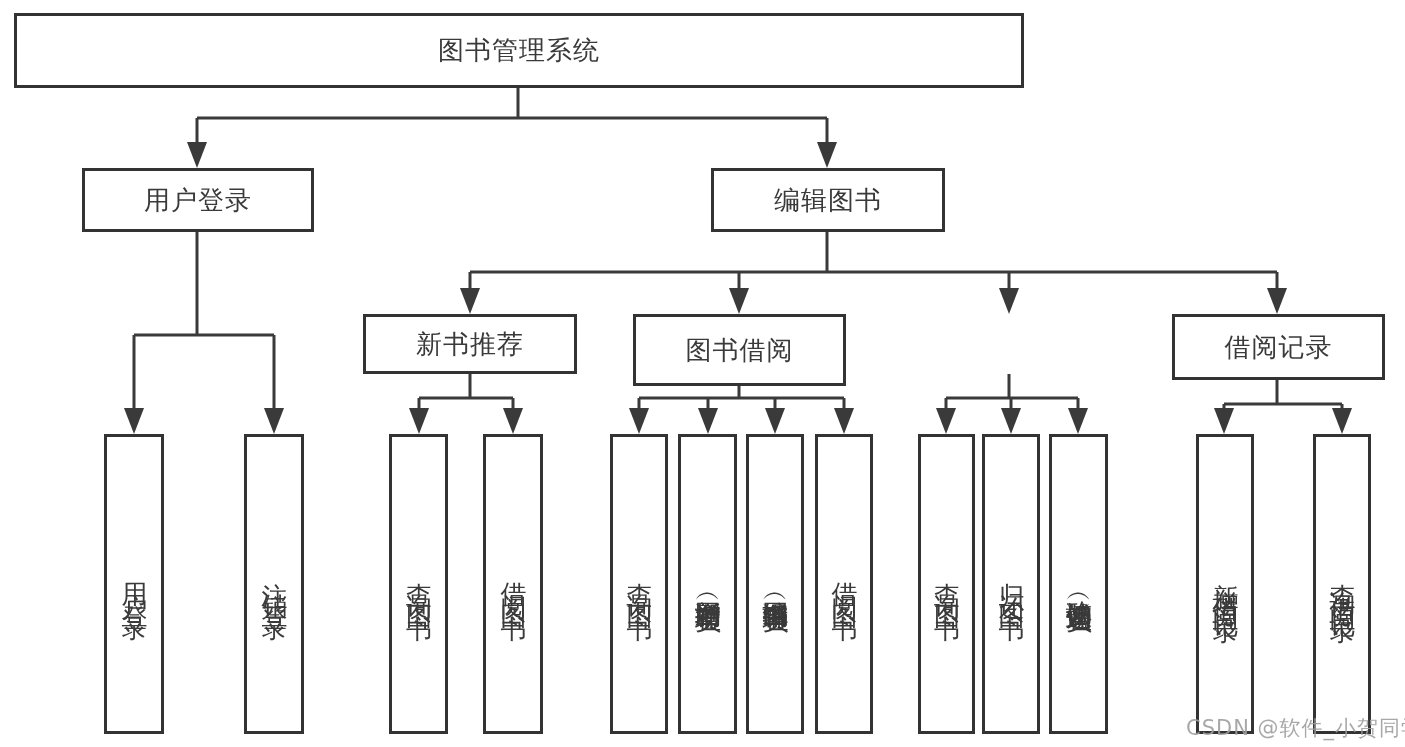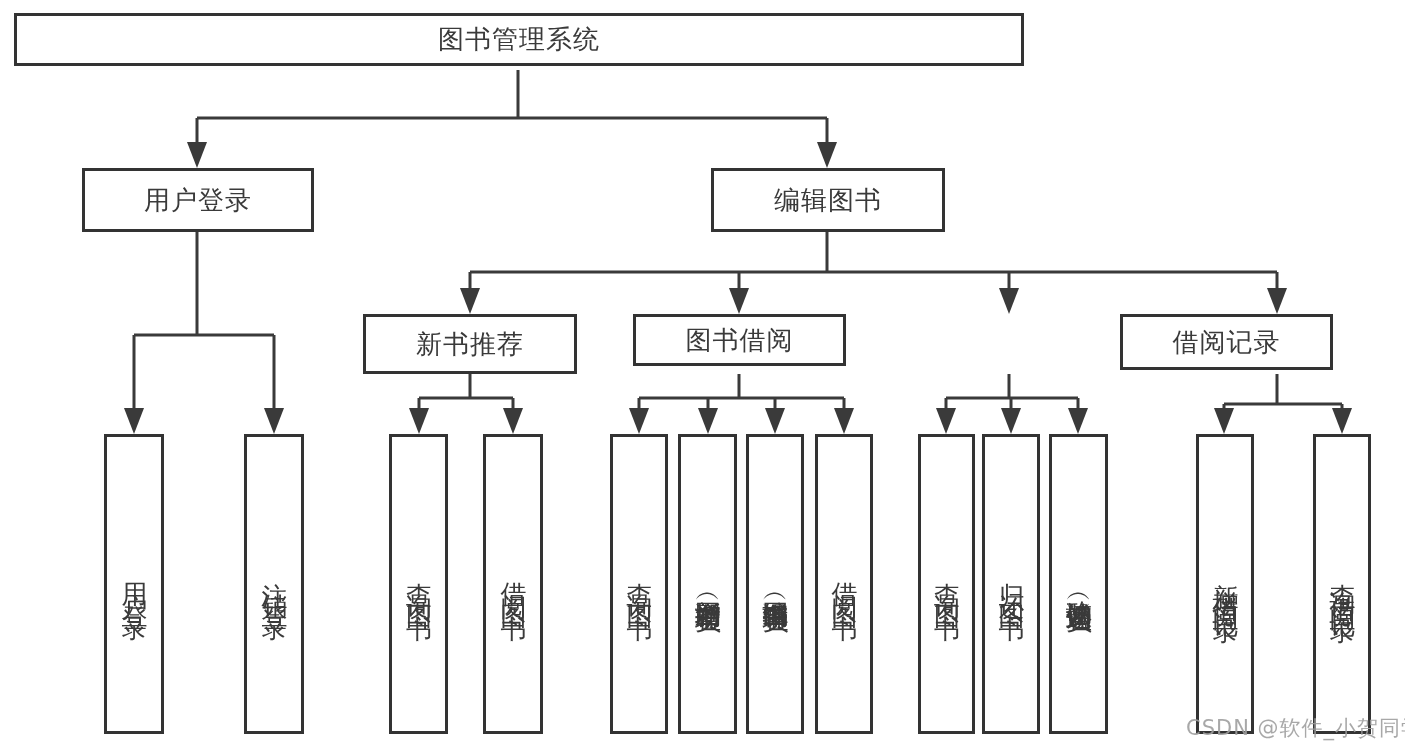--- a/index.html
+++ b/index.html
@@ -11,27 +11,27 @@
   .box{
     position:absolute;box-sizing:border-box;border:3px solid #333333;background:#ffffff;
     display:flex;align-items:center;justify-content:center;color:#3a3a3a;
   }
   .h{font-size:26px;letter-spacing:1px;}
   .v span{writing-mode:vertical-rl;text-orientation:mixed;font-size:26px;line-height:1.15;}
   .ls-s span{letter-spacing:11px;}
   .ls-m span{letter-spacing:7px;}
   .ls-l span{letter-spacing:1px;}
   
-  #b-root{left:14px;top:13px;width:1010px;height:53px;}
+  #b-root{left:14px;top:13px;width:1010px;height:75px;}
   #b-user-login{left:82px;top:168px;width:232px;height:64px;}
   #b-book-mgmt{left:711px;top:168px;width:234px;height:64px;}
   #b-new-rec{left:363px;top:314px;width:214px;height:60px;text-align:right;}
-  #b-book-borrow{left:633px;top:314px;width:213px;height:52px;}
+  #b-book-borrow{left:633px;top:314px;width:213px;height:72px;}
   #b-cur-borrow{left:902px;top:314px;width:215px;height:60px;}
-  #b-borrow-rec{left:1120px;top:314px;width:213px;height:56px;}
+  #b-borrow-rec{left:1172px;top:314px;width:213px;height:66px;}
   #l-0{left:104px;top:434px;width:60px;height:300px;}
   #l-1{left:244px;top:434px;width:60px;height:300px;}
   #l-2{left:389px;top:434px;width:59px;height:300px;}
   #l-3{left:483px;top:434px;width:60px;height:300px;}
   #l-4{left:610px;top:434px;width:58px;height:300px;}
   #l-5{left:678px;top:434px;width:59px;height:300px;}
   #l-6{left:746px;top:434px;width:58px;height:300px;}
   #l-7{left:815px;top:434px;width:58px;height:300px;}
   #l-8{left:918px;top:434px;width:57px;height:300px;}
   #l-9{left:982px;top:434px;width:58px;height:300px;}

